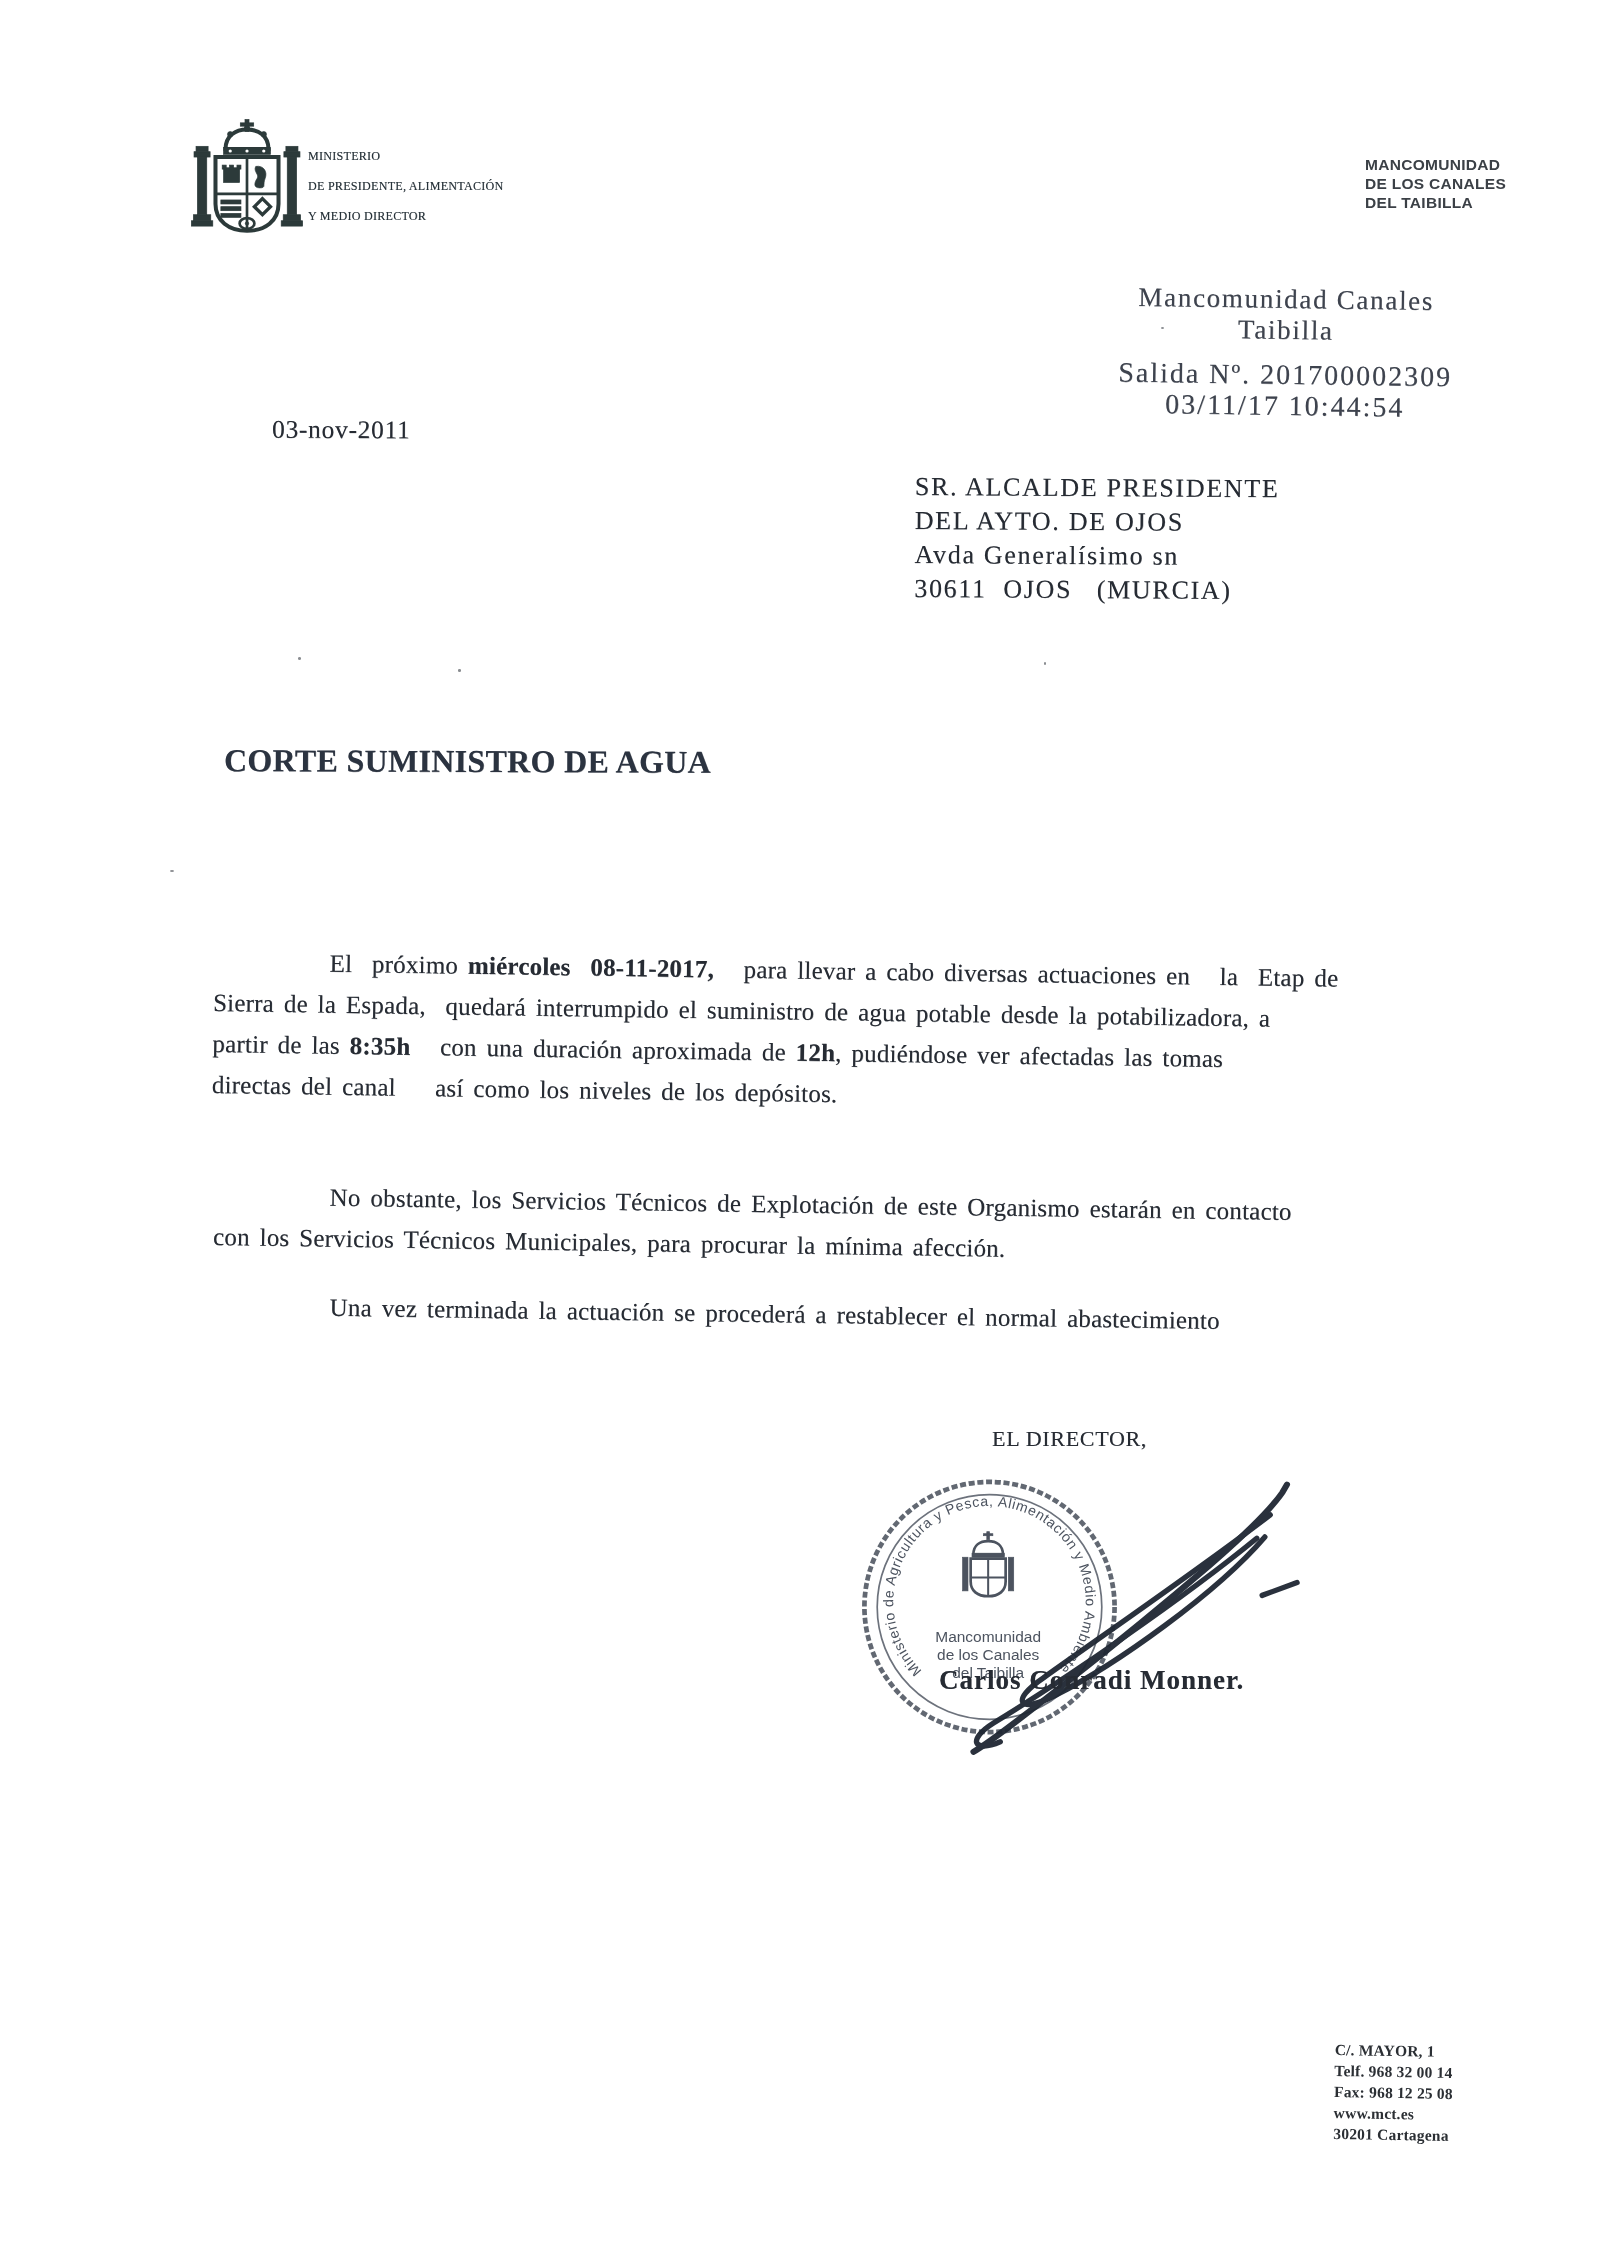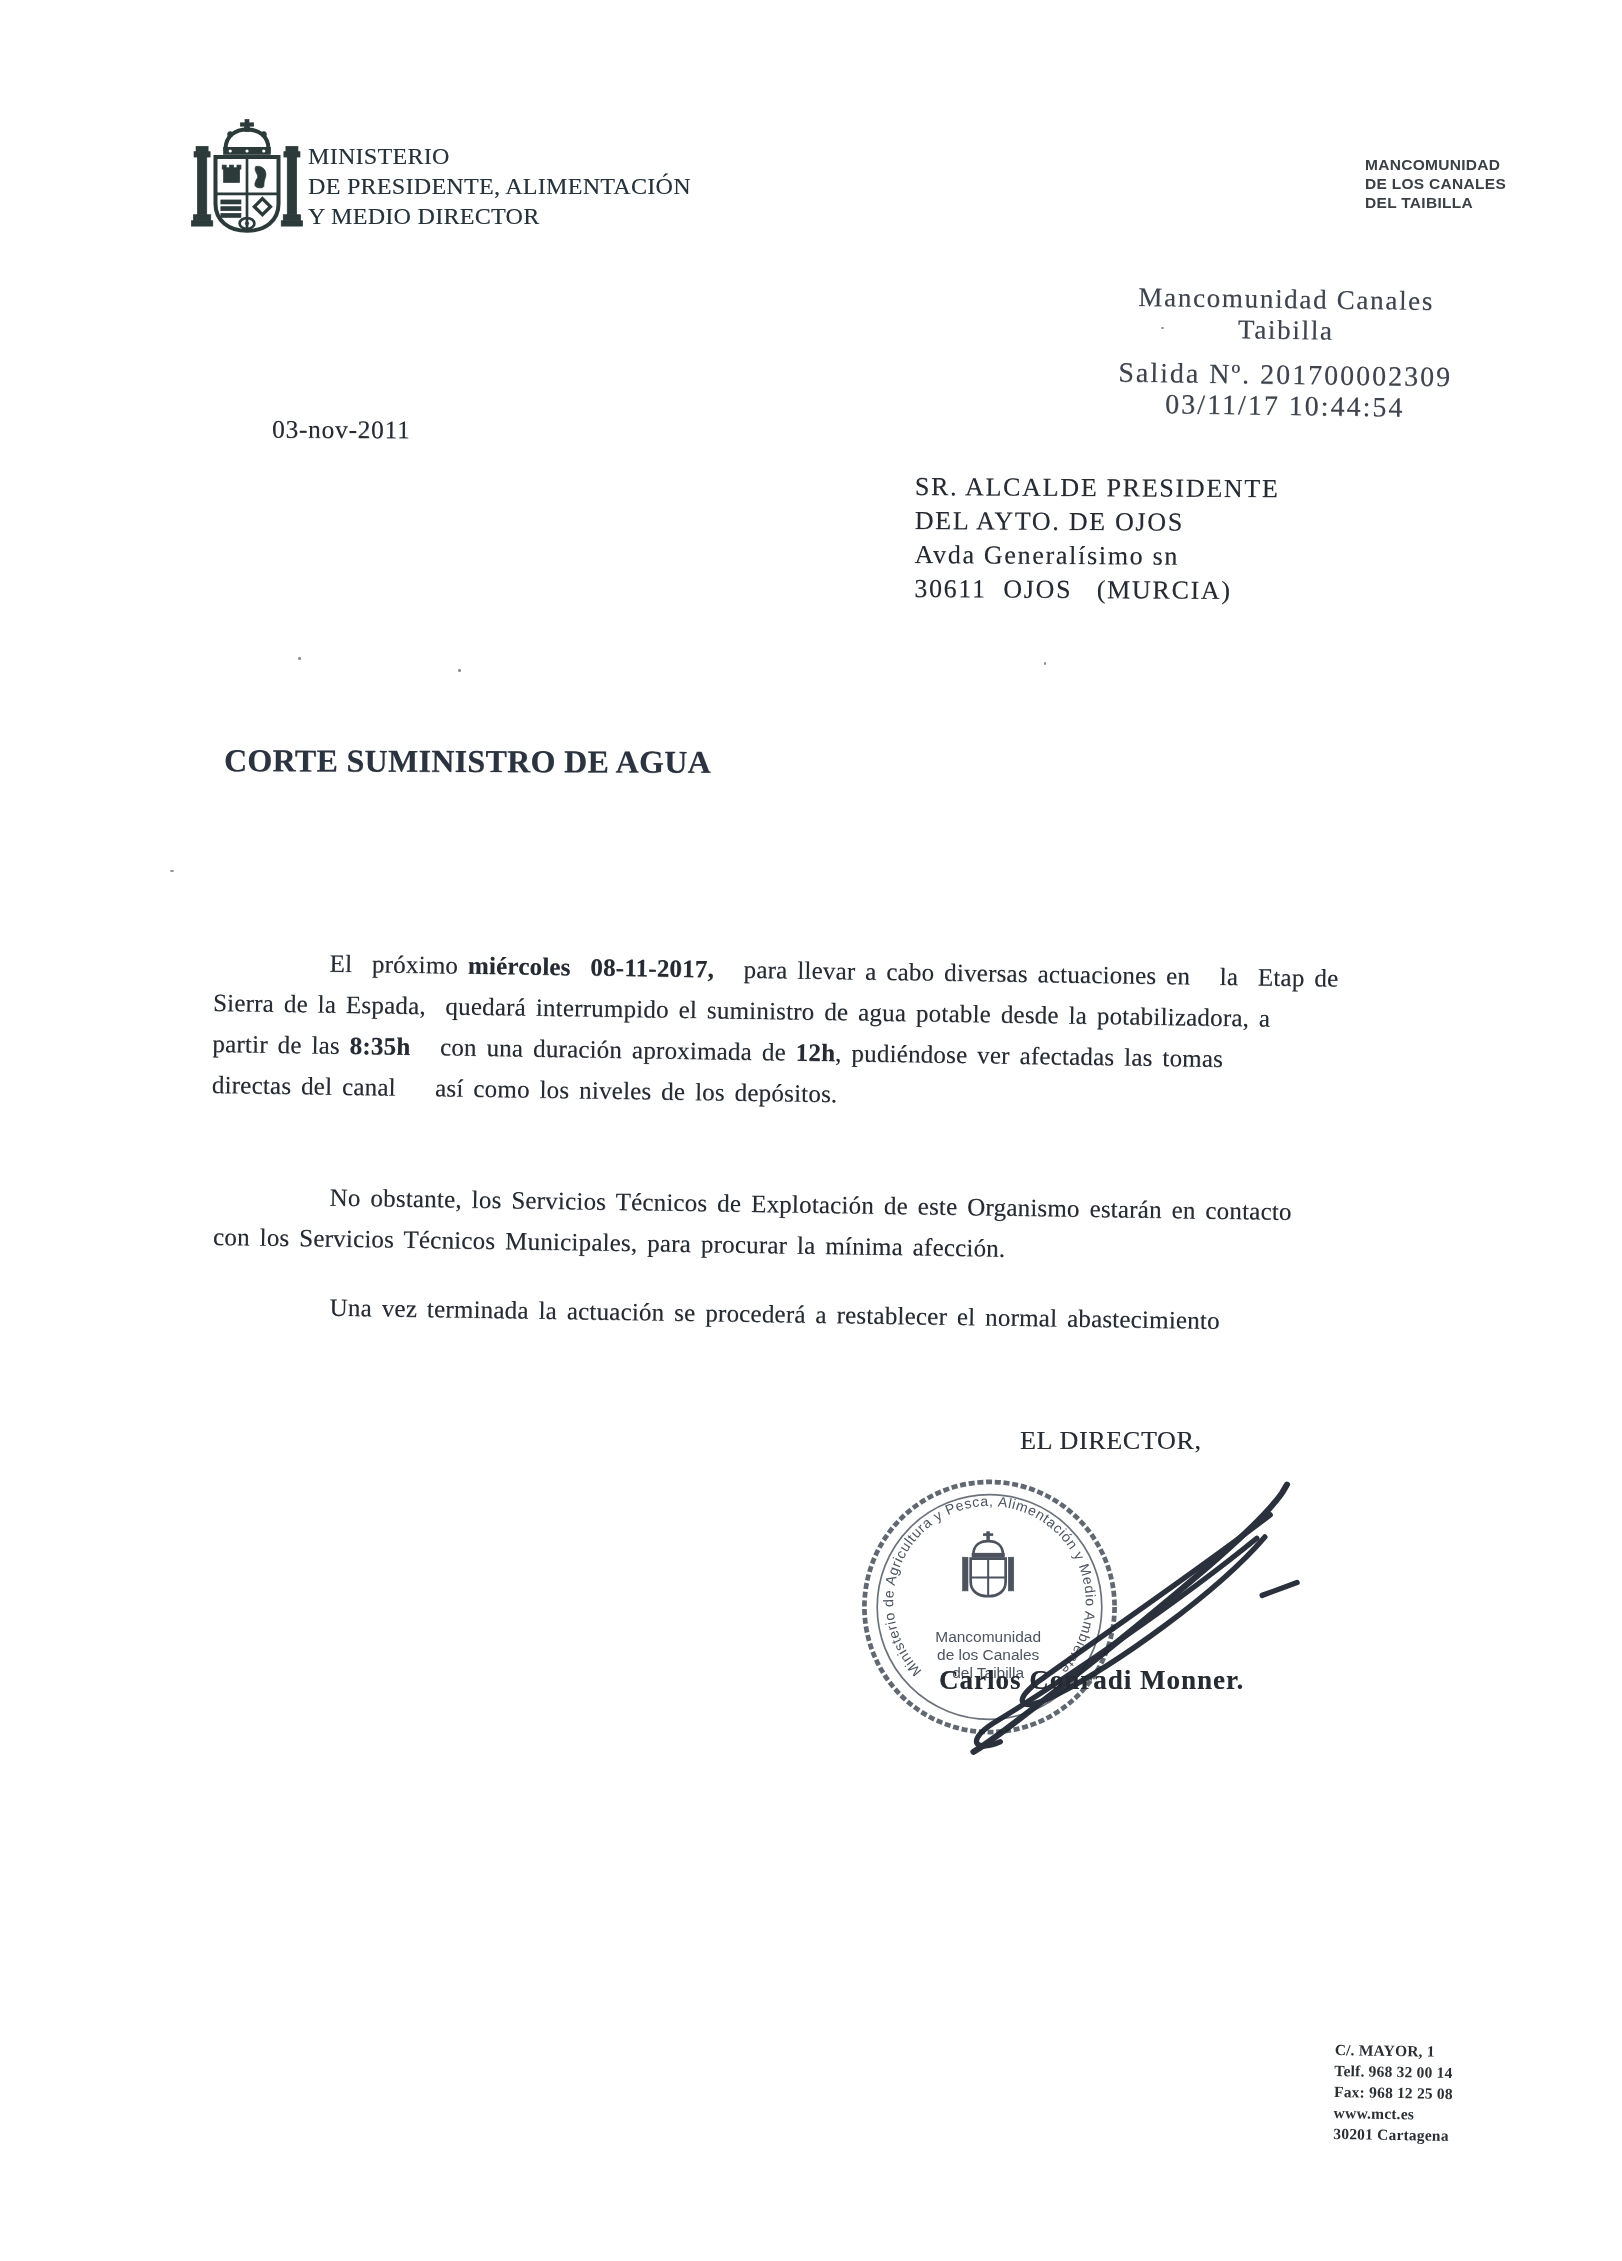--- a/index.html
+++ b/index.html
@@ -5,21 +5,21 @@
   html,body{margin:0;padding:0;}
   body{
     width:1622px;height:2261px;background:#ffffff;position:relative;
     font-family:"Liberation Serif", serif;color:#262b33;overflow:hidden;
   }
   .abs{position:absolute;}
   .pre{white-space:pre;}
   .rough{text-shadow:0.3px 0.3px 0 rgba(38,43,51,.45);}
 
   
-  .ministry-text{left:308px;top:141px;font-size:24px;line-height:30px;
+  .ministry-text{left:308px;top:141px;font-size:12px;line-height:30px;
     letter-spacing:0.3px;color:#27333a;}
   .org-block{left:1365px;top:155px;font-family:"Liberation Sans", sans-serif;
     font-size:15.5px;line-height:19px;font-weight:bold;color:#3b4046;letter-spacing:0.3px;}
 
   
   .reg-stamp{left:1075px;top:281px;width:423px;text-align:center;color:#2e3440;
     transform:rotate(.8deg);transform-origin:left top;opacity:.92;}
   .reg-stamp .s1{font-size:27px;line-height:31px;letter-spacing:1.7px;}
   .reg-stamp .s2{font-size:28px;line-height:31px;letter-spacing:2px;margin-top:13.4px;}
 
@@ -31,21 +31,21 @@
   .subject{left:224px;top:743px;font-size:32px;font-weight:bold;letter-spacing:0.3px;
     color:#2b3340;transform:rotate(.2deg);}
 
   .para{left:214px;width:1283px;font-size:25px;line-height:41px;letter-spacing:0.2px;
     word-spacing:3.4px;transform:rotate(.85deg);transform-origin:left top;}
   .indent{padding-left:116px;}
   .p1{top:941px;}
   .p2{top:1175px;}
   .p3{top:1285px;}
 
-  .director{left:1020px;top:1426px;font-size:26px;letter-spacing:0.7px;}
+  .director{left:992px;top:1426px;font-size:22px;letter-spacing:0.7px;}
 
   .stamp-wrap{left:855px;top:1469px;width:269px;height:276px;opacity:.9;}
   .sign-wrap{left:894px;top:1451px;width:457px;height:329px;}
   .sign-name{left:939px;top:1665px;font-size:27px;letter-spacing:1px;z-index:6;font-weight:bold;}
 
   .footer{left:1335px;top:2039px;font-size:15.5px;line-height:21px;font-weight:bold;
     color:#2b2f34;transform:rotate(1deg);transform-origin:left top;letter-spacing:0.2px;}
 
   .speck{position:absolute;background:#8a8d91;border-radius:50%;}
 </style>

